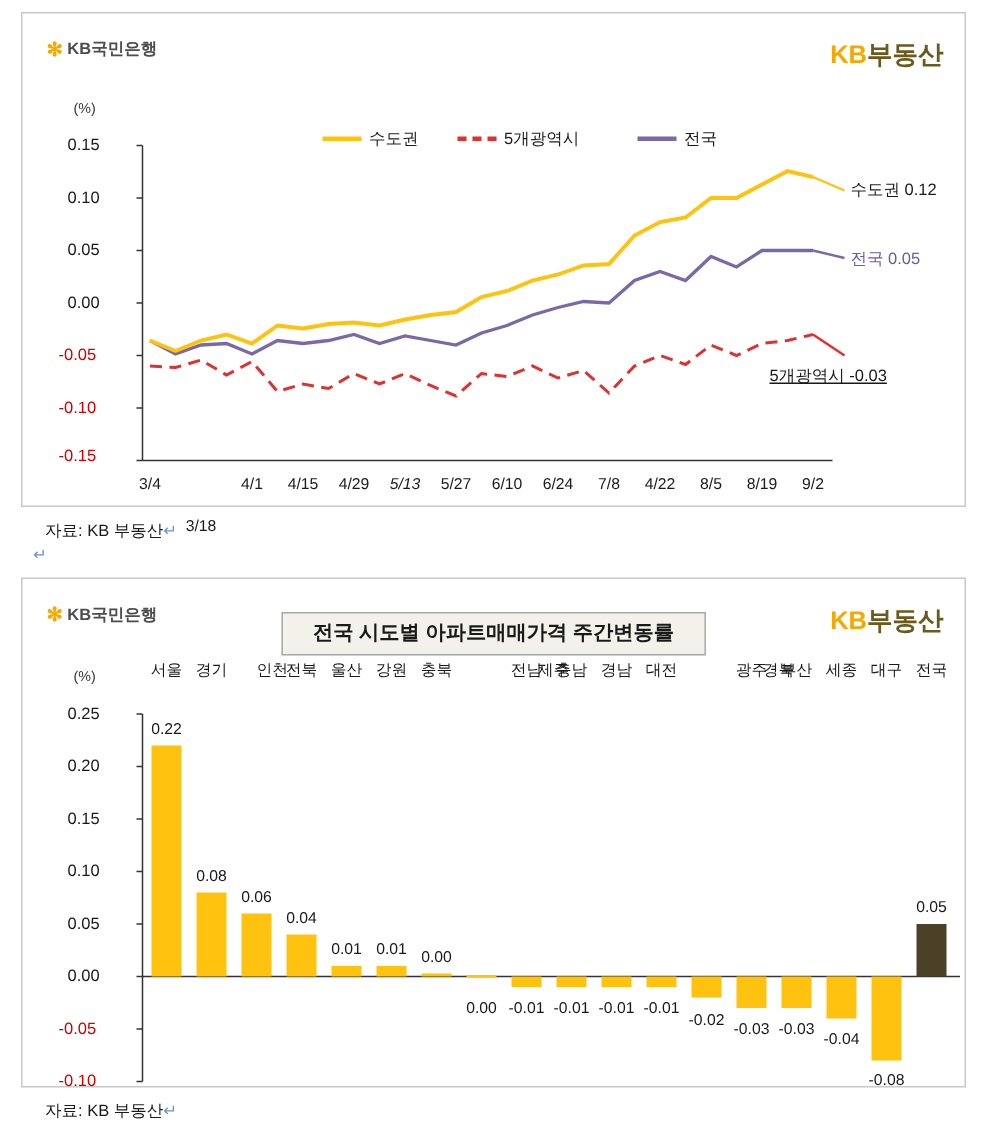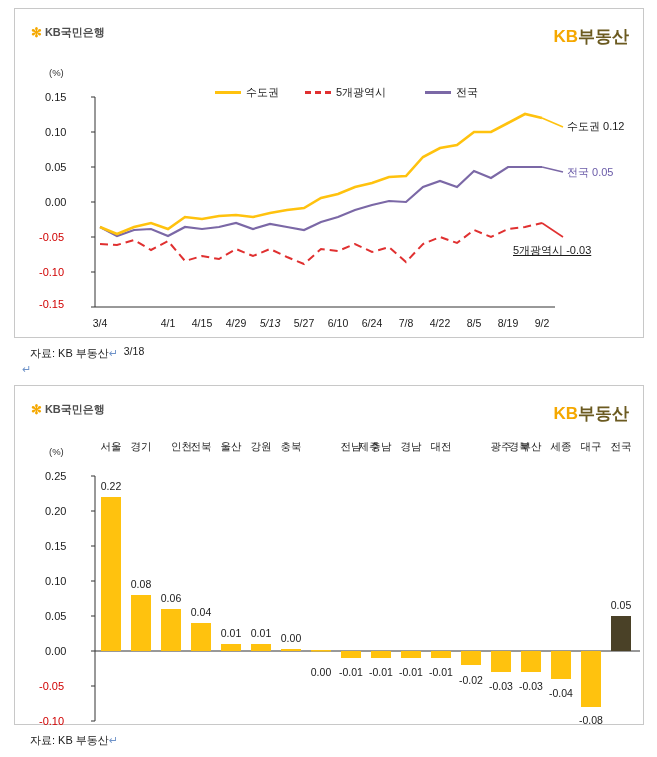--- a/index.html
+++ b/index.html
@@ -236,20 +236,21 @@
 
     <div class="kb-logo">
       <span class="kb-star">✻</span>
       <span>KB국민은행</span>
     </div>
 
     <div class="kb-brand">
       <span>KB</span><span class="bold-dark">부동산</span>
     </div>
 
+    <div class="chart-title">전국 시도별 아파트매매가격 주간변동률</div>
 
     <div class="unit-label" style="left:34px; top:60px;">(%)</div>
 
     <div class="axis-label ylab-pos" style="left:30px; top:84px;">0.25</div>
     <div class="axis-label ylab-pos" style="left:30px; top:119px;">0.20</div>
     <div class="axis-label ylab-pos" style="left:30px; top:154px;">0.15</div>
     <div class="axis-label ylab-pos" style="left:30px; top:189px;">0.10</div>
     <div class="axis-label ylab-pos" style="left:30px; top:224px;">0.05</div>
     <div class="axis-label ylab-pos" style="left:30px; top:259px;">0.00</div>
     <div class="axis-label ylab-neg" style="left:24px; top:294px;">-0.05</div>

